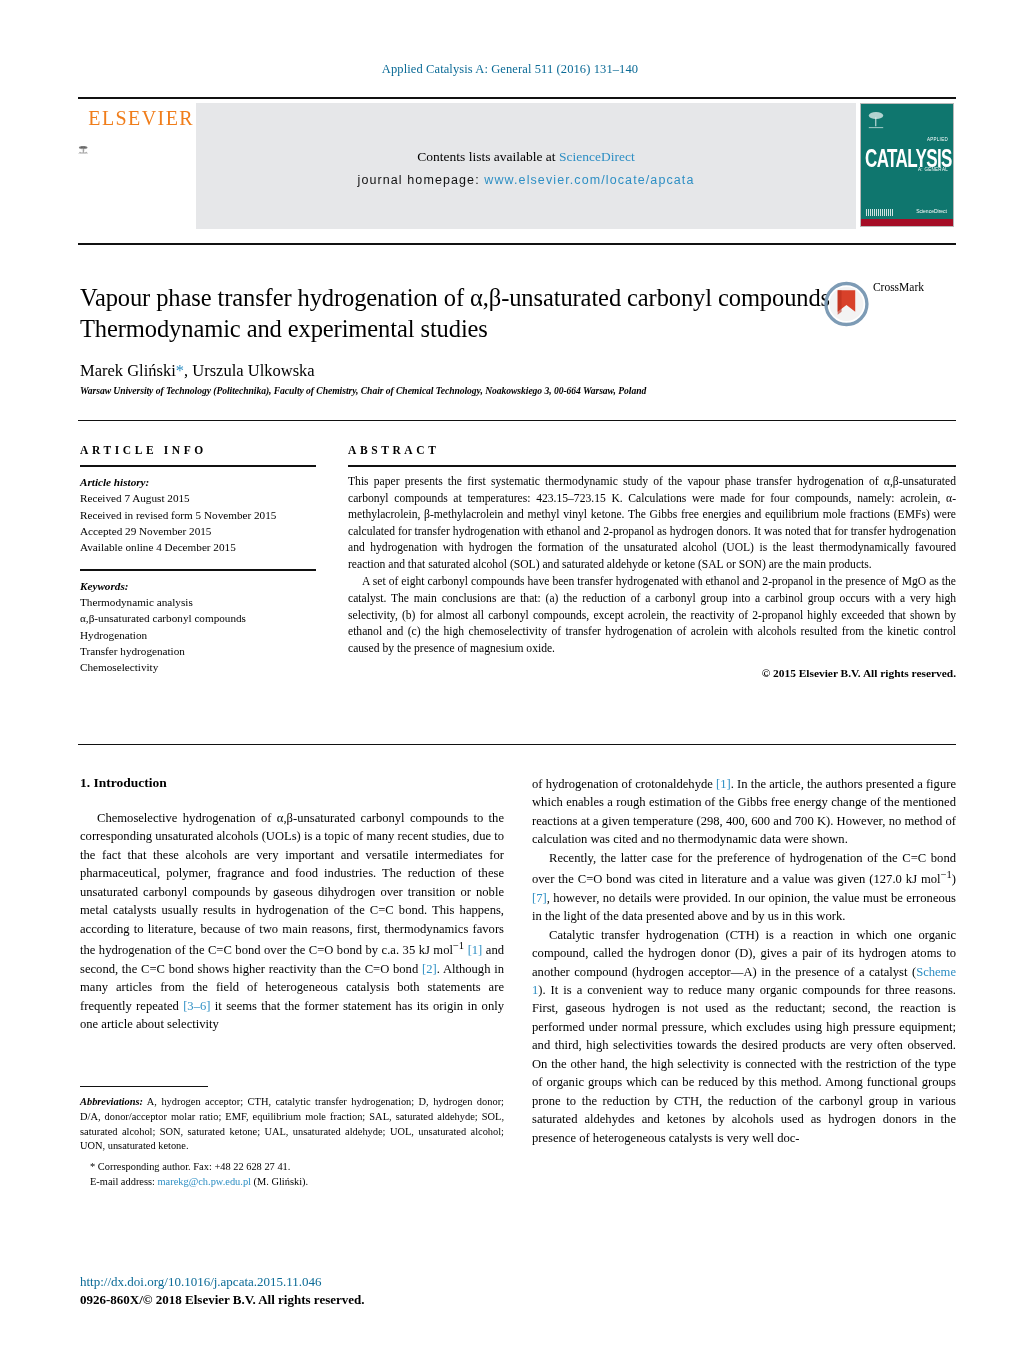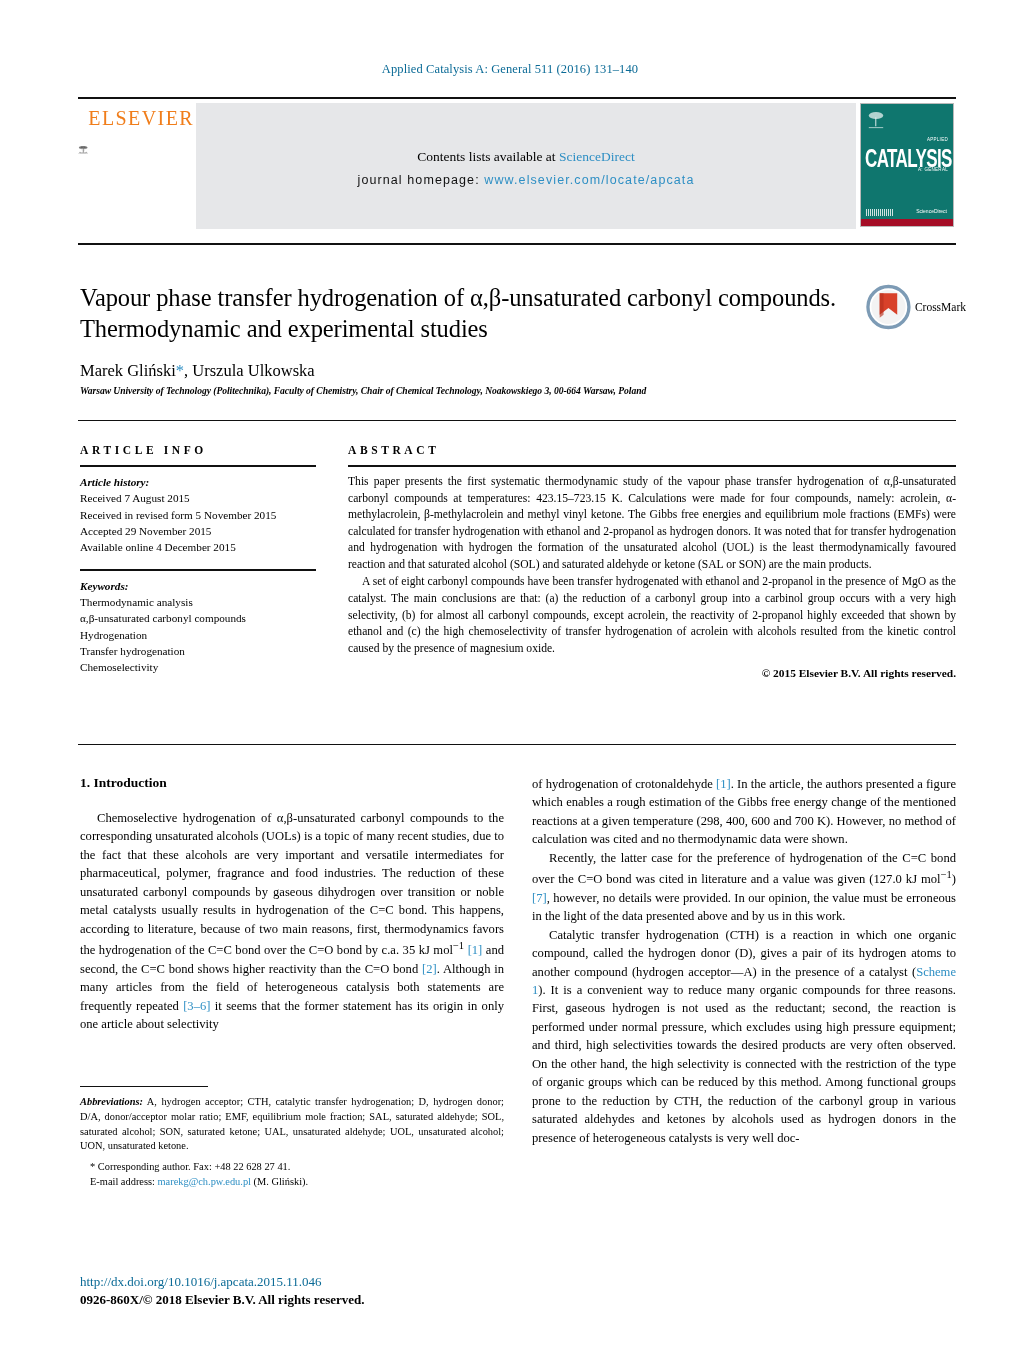--- a/index.html
+++ b/index.html
@@ -179,23 +179,23 @@
   .affiliation {
     position:absolute; left:80px; top:385px;
     width: 820px;
     font-size: 9.6px;
     font-style: italic;
     font-weight: bold;
     font-family: "Liberation Serif", serif;
     letter-spacing: -.05px;
   }
   .crossmark {
-    position:absolute; left:866px; top:281px;
+    position:absolute; left:824px; top:281px;
     width: 100px; height: 52px;
-    display:flex; align-items:center;
+    display:flex; align-items:flex-start;
   }
   .crossmark-label {
     font-size: 11.5px;
     font-family:"Liberation Serif", serif;
     margin-left: 4px;
   }
 
   
   .info-rule-top {
     position:absolute; left:78px; top:420px; width:878px;

